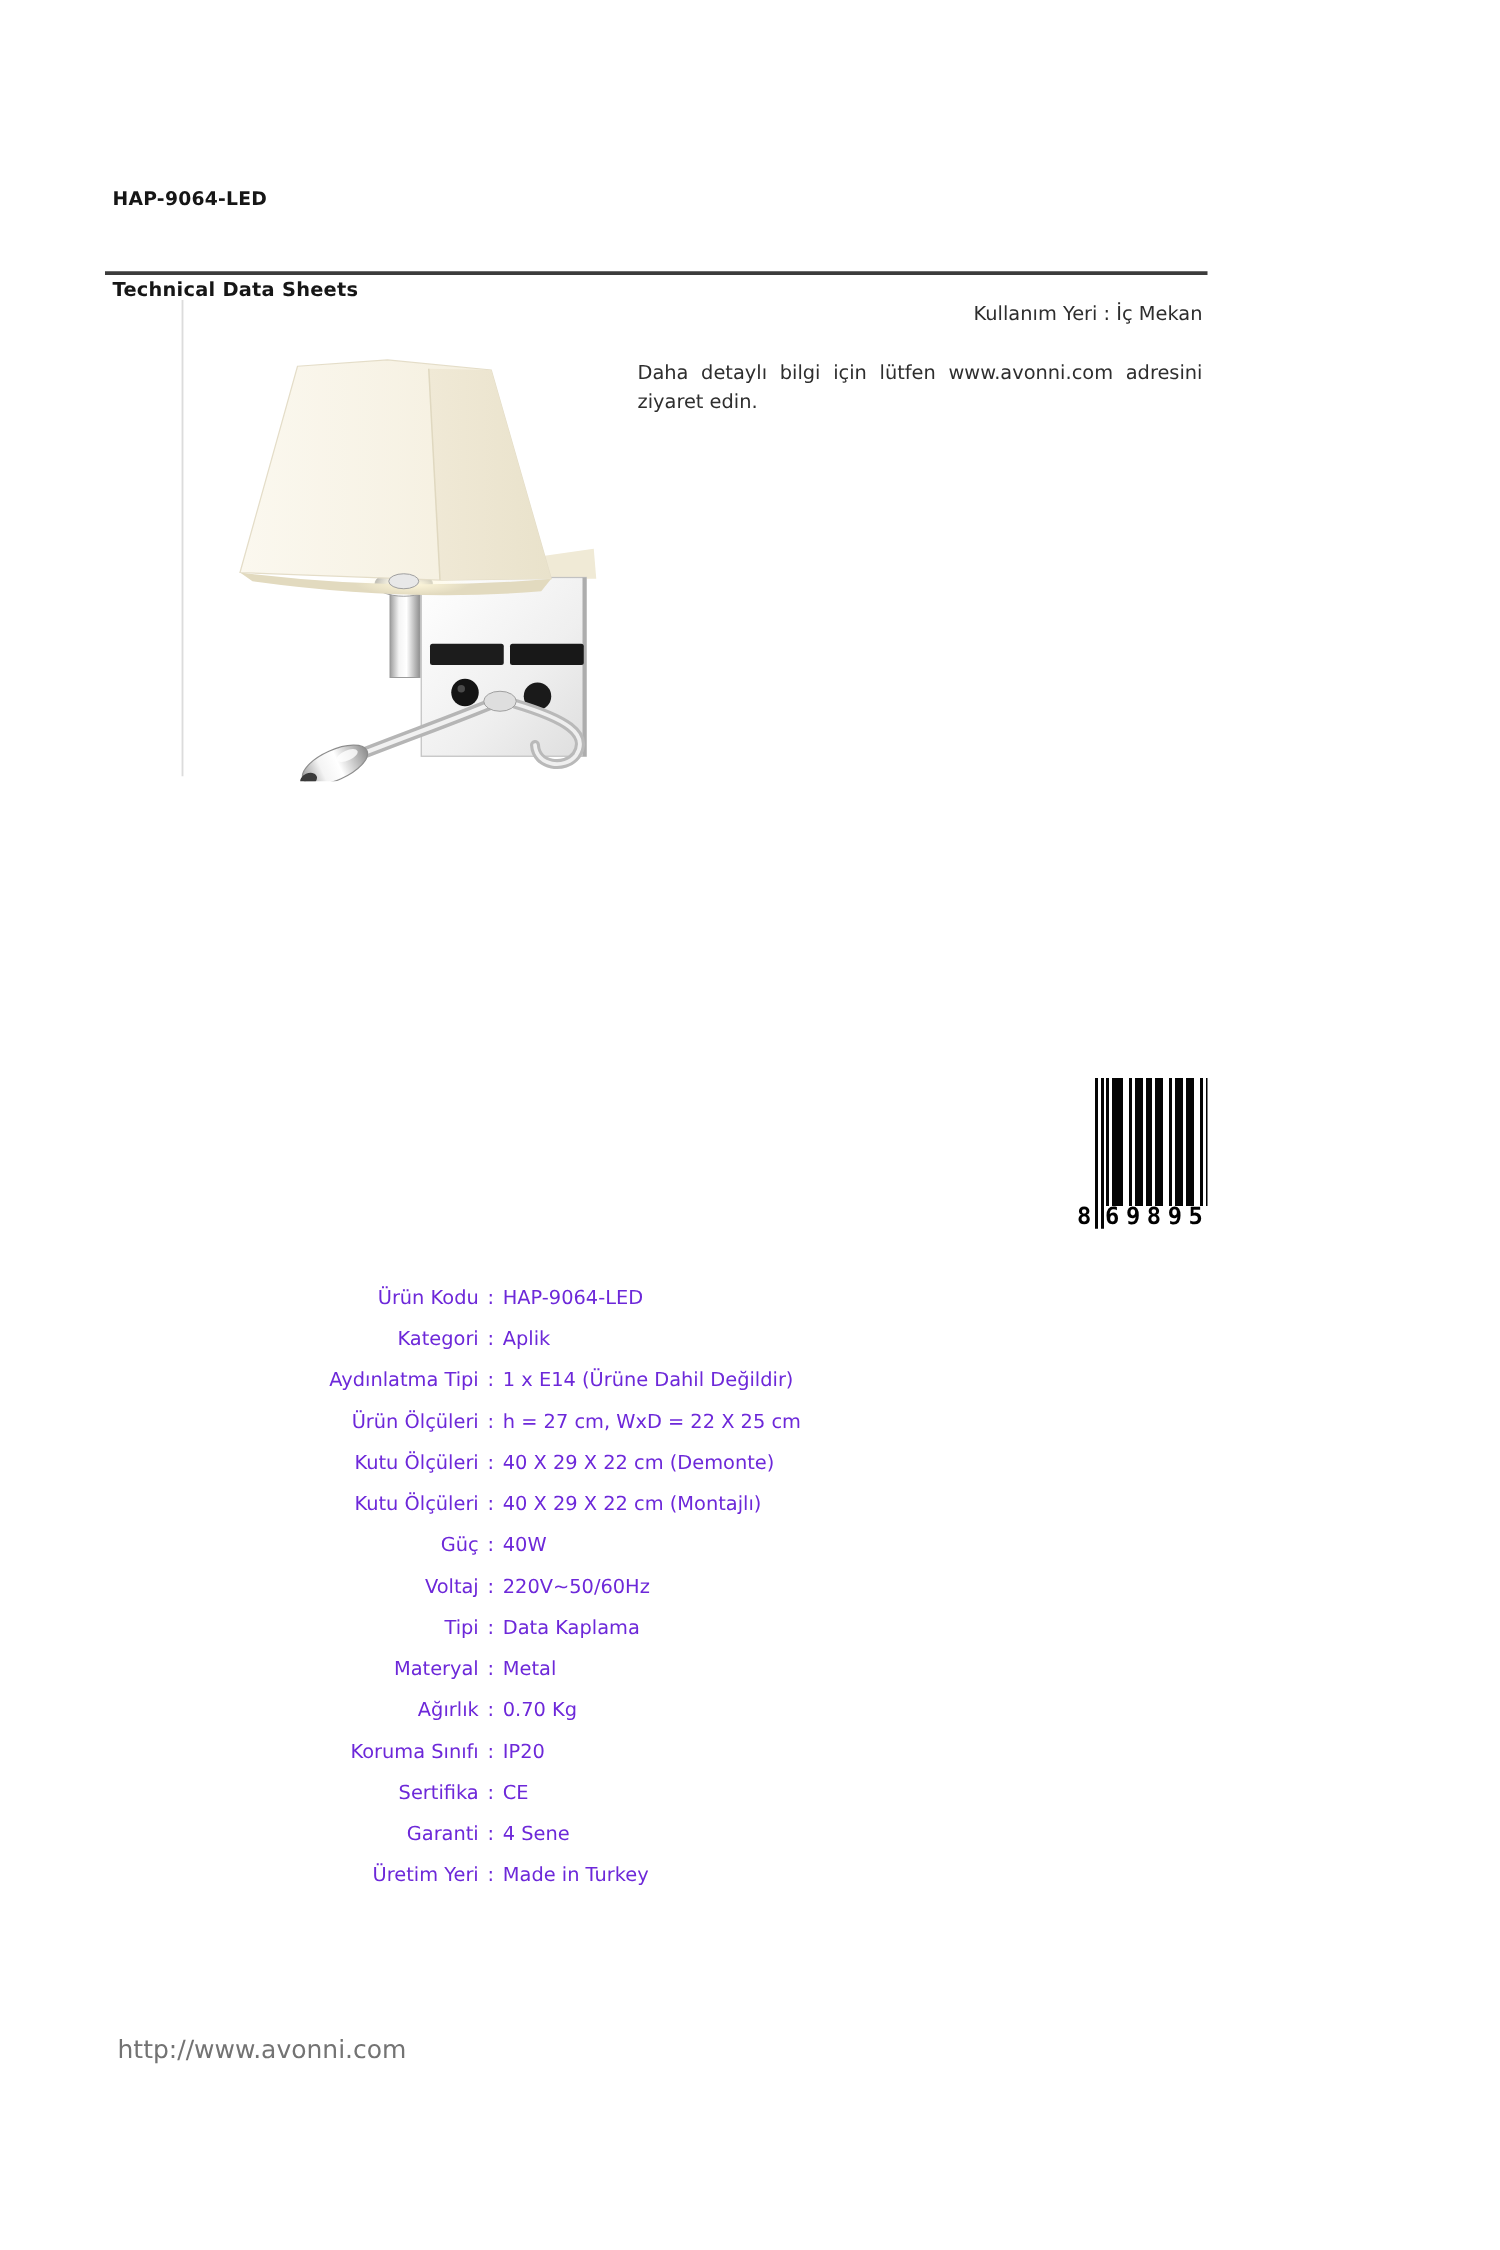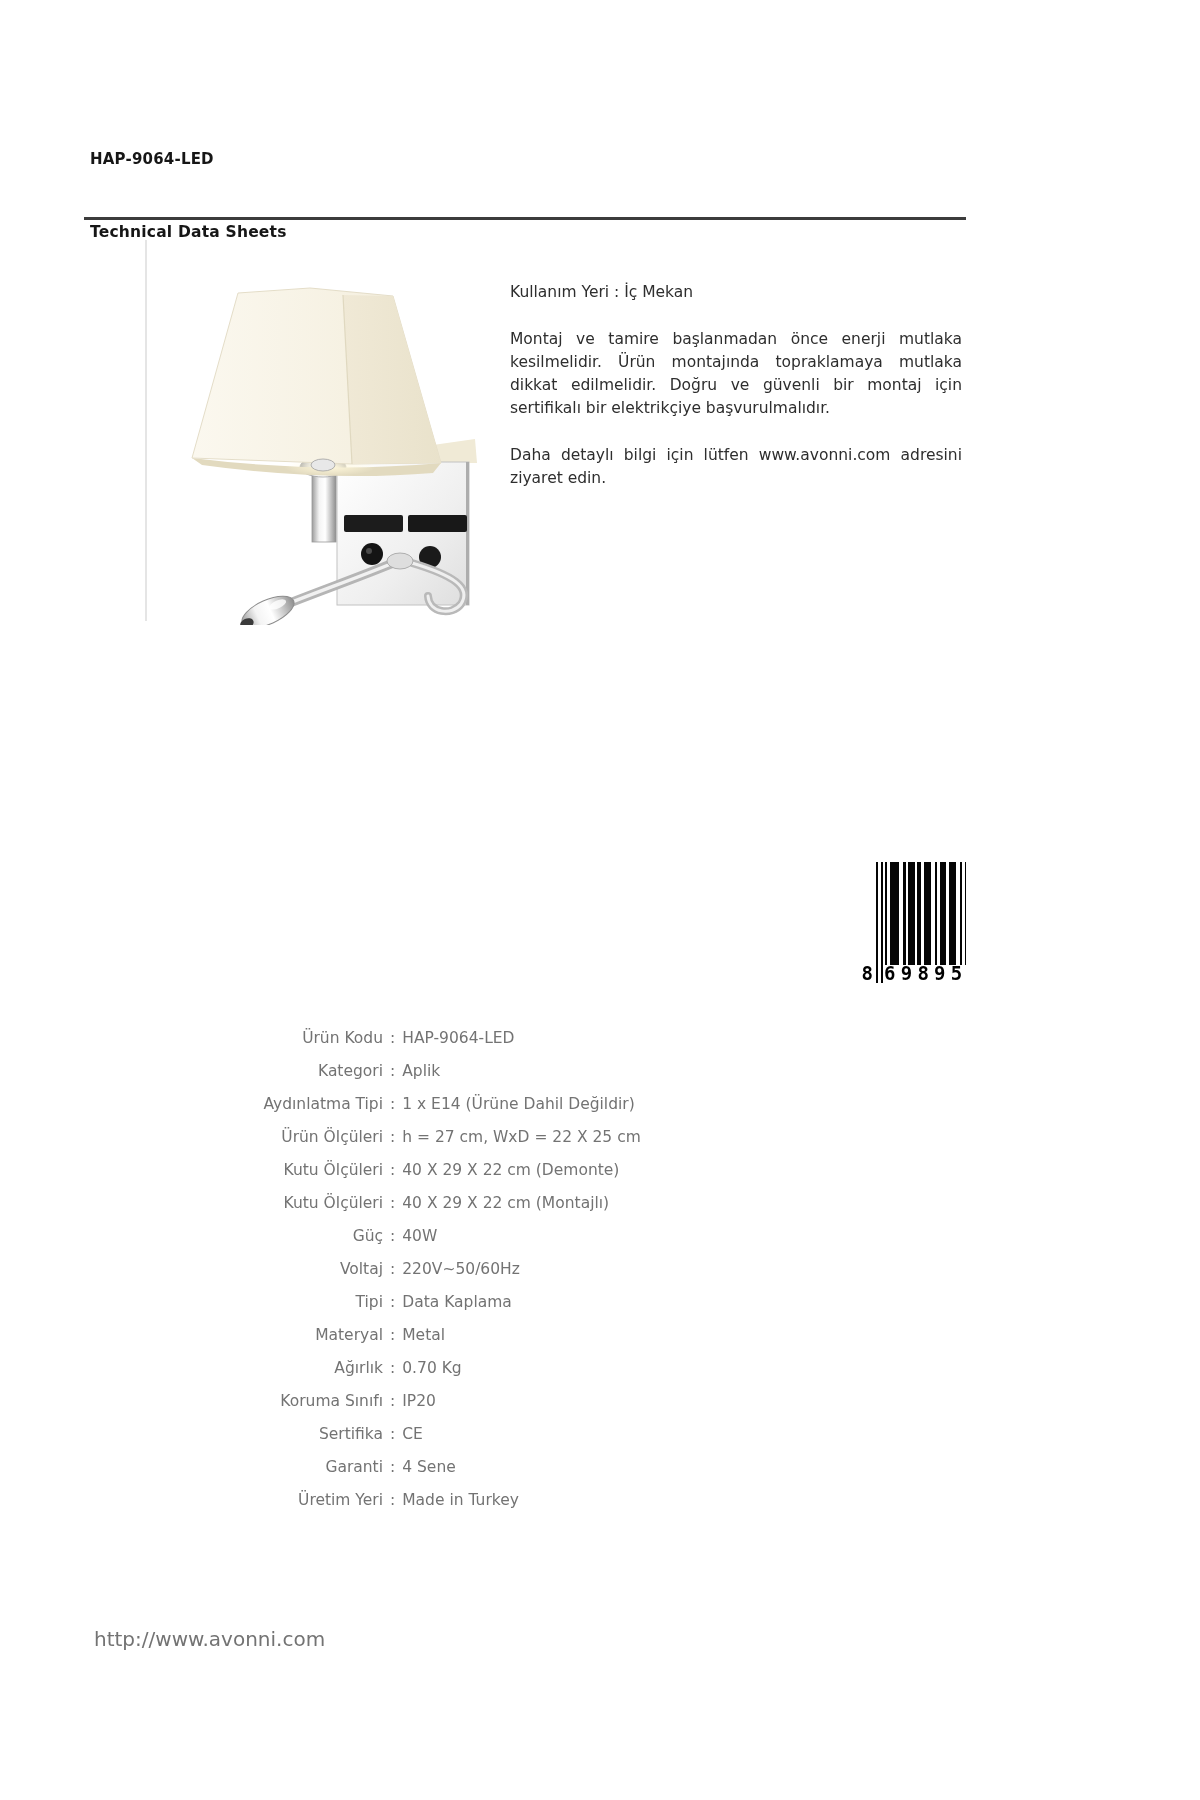--- a/index.html
+++ b/index.html
@@ -28,38 +28,38 @@
   .photo{
     position:absolute;left:130px;top:215px;width:352px;height:410px;margin:0;
   }
   .photo svg{display:block;width:352px;height:410px;}
   
   .info{
     position:absolute;left:510px;top:240px;width:452px;
     font-size:15.5px;line-height:23px;color:#2e2e2e;
   }
   .info p{margin:0 0 24px 0;text-align:justify;}
-  .info p.usage{text-align:left;margin-top:41px;}
+  .info p.usage{text-align:right;}
   
   .barcode{
     position:absolute;left:876px;top:862px;width:216px;height:142px;
   }
   .barcode .bars{position:absolute;left:0;top:0;width:216px;height:121px;}
   .barcode .bars rect{fill:#050505;}
   .bc-digit{
     position:absolute;top:101px;height:21px;line-height:21px;
     font-family:"DejaVu Sans Mono","Liberation Mono",monospace;
     font-size:19px;font-weight:700;color:#000;
   }
   .bc-first{left:-19px;width:16px;text-align:right;}
   .bc-g1{left:8px;width:95px;display:flex;justify-content:space-between;}
   .bc-g2{left:114px;width:95px;display:flex;justify-content:space-between;}
   
   .specs{position:absolute;left:58px;top:1021px;width:720px;}
-  .spec-row{display:flex;align-items:center;height:33px;font-size:15.5px;color:#737373;}
+  .spec-row{display:flex;align-items:center;height:33px;font-size:15.5px;color:#6d28d9;}
   .spec-label{flex:0 0 325px;text-align:right;}
   .spec-colon{padding:0 7px;}
   .spec-value{flex:1;text-align:left;white-space:nowrap;}
   
   .footer-url{
     position:absolute;left:94px;top:1627px;
     font-size:20px;color:#737373;text-decoration:none;cursor:pointer;
   }
 </style>
 </head>
@@ -136,21 +136,20 @@
       <g transform="rotate(-24 138 397)">
         <ellipse cx="138" cy="397" rx="28" ry="12" fill="url(#armGrad)" stroke="#8d8d8d" stroke-width="1"></ellipse>
         <ellipse cx="114" cy="399" rx="7" ry="5" fill="#3a3a3a"></ellipse>
         <ellipse cx="150" cy="394" rx="9" ry="4" fill="#ffffff" opacity="0.8"></ellipse>
       </g>
     </svg>
   </figure>
 
   <section class="info">
     <p class="usage">Kullanım Yeri : İç Mekan</p>
-    <p>Montaj ve tamire başlanmadan önce enerji mutlaka kesilmelidir. Ürün montajında topraklamaya mutlaka dikkat edilmelidir. Doğru ve güvenli bir montaj için sertifikalı bir elektrikçiye başvurulmalıdır.</p>
     <p>Daha detaylı bilgi için lütfen www.avonni.com adresini ziyaret edin.</p>
   </section>
 
   <div class="barcode">
     <svg class="bars" viewBox="0 0 95 121" preserveAspectRatio="none" shape-rendering="crispEdges">
         <rect x="0" y="0" width="1" height="121"></rect>
         <rect x="2" y="0" width="1" height="121"></rect>
         <rect x="4" y="0" width="1" height="103"></rect>
         <rect x="6" y="0" width="1" height="103"></rect>
         <rect x="7" y="0" width="1" height="103"></rect>

